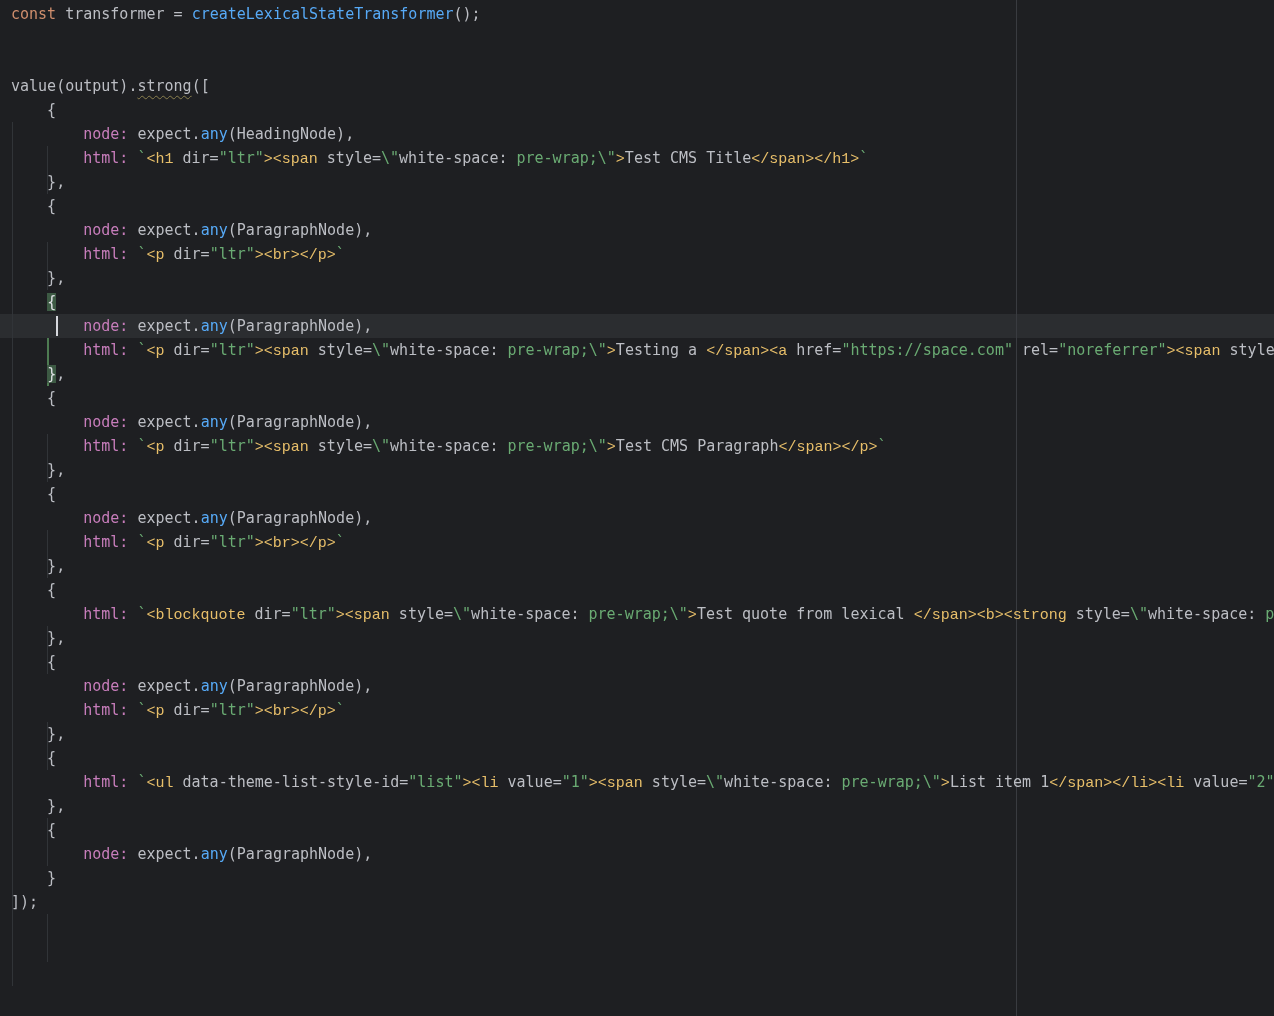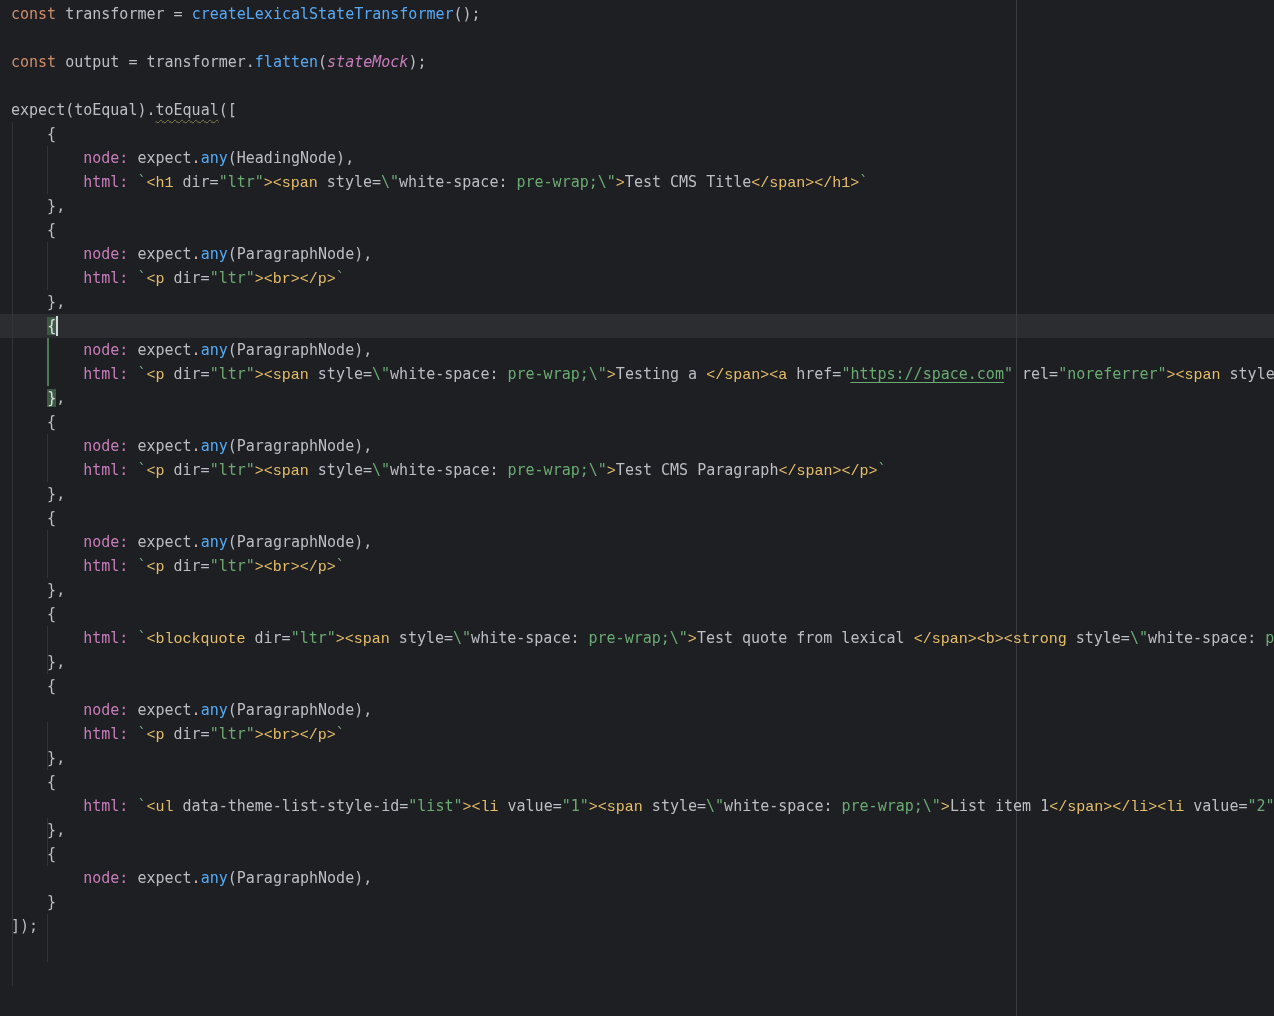--- a/index.html
+++ b/index.html
@@ -17,21 +17,21 @@
   #deco{z-index:1;}
   #caret-layer{z-index:3;pointer-events:none;}
   .line{height:24px;white-space:pre;padding-left:11px;color:var(--d);}
   .seg-d{color:var(--d);}
   .seg-k{color:var(--k);}
   .seg-f{color:var(--f);}
   .seg-v{color:var(--v);font-style:italic;}
   .seg-p{color:var(--p);}
   .seg-s{color:var(--s);}
   .seg-t{color:var(--t);font-family:Liberation Mono, monospace;}
-  .seg-u{color:var(--s);text-decoration:underline;text-underline-offset:3px;text-decoration-thickness:1px;}
+  .seg-u{color:var(--s);text-underline-offset:3px;text-decoration-thickness:1px;}
   .seg-w{color:var(--d);text-decoration:underline;text-decoration-style:wavy;text-decoration-color:var(--squiggle);text-decoration-thickness:1px;text-underline-offset:4px;}
   .seg-bm{color:#dfe1e5;background:var(--bmBg);}
   .caret-row{position:absolute;left:0;width:100%;height:24px;background:var(--caretRow);}
   .indent-guide{position:absolute;width:1px;background:var(--guide);}
   .margin-guide{position:absolute;top:0;width:1px;height:100%;background:var(--margin);}
   .scope-line{position:absolute;width:2px;background:var(--scope);}
   .caret{position:absolute;width:1.5px;height:20px;background:var(--caret);}
 </style>
 </head>
 <body>
@@ -47,23 +47,22 @@
       <div class="indent-guide" style="left: 47px; top: 530px; height: 48px;"></div>
       <div class="indent-guide" style="left: 47px; top: 626px; height: 48px;"></div>
       <div class="indent-guide" style="left: 47px; top: 722px; height: 48px;"></div>
       <div class="indent-guide" style="left: 47px; top: 818px; height: 48px;"></div>
       <div class="indent-guide" style="left: 47px; top: 914px; height: 48px;"></div>
       <div class="scope-line" style="left: 47px; top: 338px; height: 48px;"></div>
     </div>
   <div id="lines">
       <div class="line"><span class="seg-k">const</span><span class="seg-d"> transformer = </span><span class="seg-f">createLexicalStateTransformer</span><span class="seg-d">();</span></div>
       <div class="line"></div>
-      <div class="line"><span class="seg-k">const</span><span class="seg-d"> output = transformer.</span><span class="seg-f">flatten</span><span class="seg-d">(</span><span class="seg-v">stateMock</span><span class="seg-d">);</span></div>
       <div class="line"></div>
-      <div class="line"><span class="seg-d">expect(toEqual).</span><span class="seg-w">toEqual</span><span class="seg-d">([</span></div>
+      <div class="line"><span class="seg-d">value(output).</span><span class="seg-w">strong</span><span class="seg-d">([</span></div>
       <div class="line"><span class="seg-d">    {</span></div>
       <div class="line"><span class="seg-d">        </span><span class="seg-p">node:</span><span class="seg-d"> expect.</span><span class="seg-f">any</span><span class="seg-d">(HeadingNode),</span></div>
       <div class="line"><span class="seg-d">        </span><span class="seg-p">html:</span><span class="seg-d"> </span><span class="seg-s">`</span><span class="seg-t">&lt;h1</span><span class="seg-d"> dir=</span><span class="seg-s">"ltr"</span><span class="seg-t">&gt;&lt;span</span><span class="seg-d"> style=</span><span class="seg-s">\"</span><span class="seg-d">white-space:</span><span class="seg-s"> pre-wrap;\"</span><span class="seg-t">&gt;</span><span class="seg-d">Test CMS Title</span><span class="seg-t">&lt;/span&gt;&lt;/h1&gt;</span><span class="seg-s">`</span></div>
       <div class="line"><span class="seg-d">    },</span></div>
       <div class="line"><span class="seg-d">    {</span></div>
       <div class="line"><span class="seg-d">        </span><span class="seg-p">node:</span><span class="seg-d"> expect.</span><span class="seg-f">any</span><span class="seg-d">(ParagraphNode),</span></div>
       <div class="line"><span class="seg-d">        </span><span class="seg-p">html:</span><span class="seg-d"> </span><span class="seg-s">`</span><span class="seg-t">&lt;p</span><span class="seg-d"> dir=</span><span class="seg-s">"ltr"</span><span class="seg-t">&gt;&lt;br&gt;&lt;/p&gt;</span><span class="seg-s">`</span></div>
       <div class="line"><span class="seg-d">    },</span></div>
       <div class="line"><span class="seg-d">    </span><span class="seg-bm">{</span></div>
       <div class="line"><span class="seg-d">        </span><span class="seg-p">node:</span><span class="seg-d"> expect.</span><span class="seg-f">any</span><span class="seg-d">(ParagraphNode),</span></div>

